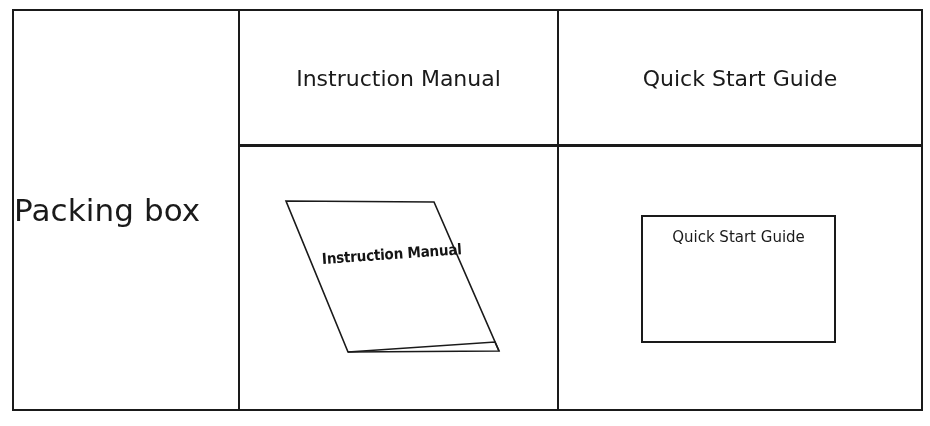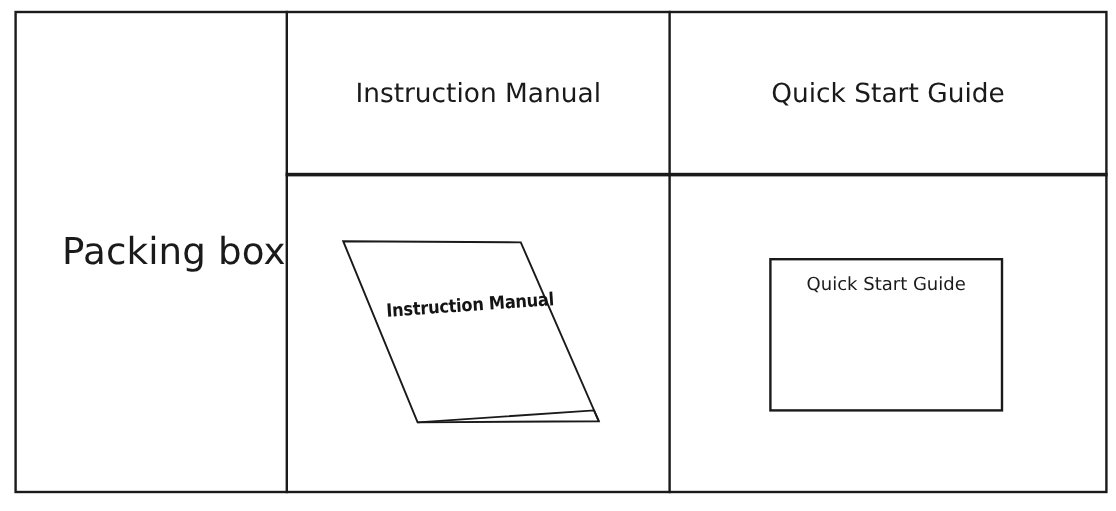--- a/index.html
+++ b/index.html
@@ -62,21 +62,21 @@
   }
 
   
   .cell-packing {
     left: 14px;
     top: 11px;
     width: 224px;
     height: 398px;
     display: flex;
     align-items: center;
-    justify-content: flex-end;
+    justify-content: flex-start;
   }
   .packing-label {
     font-size: 31px;
     font-weight: 400;
     letter-spacing: 0.1px;
     color: #1a1a1a;
     white-space: nowrap;
   }
 
   

